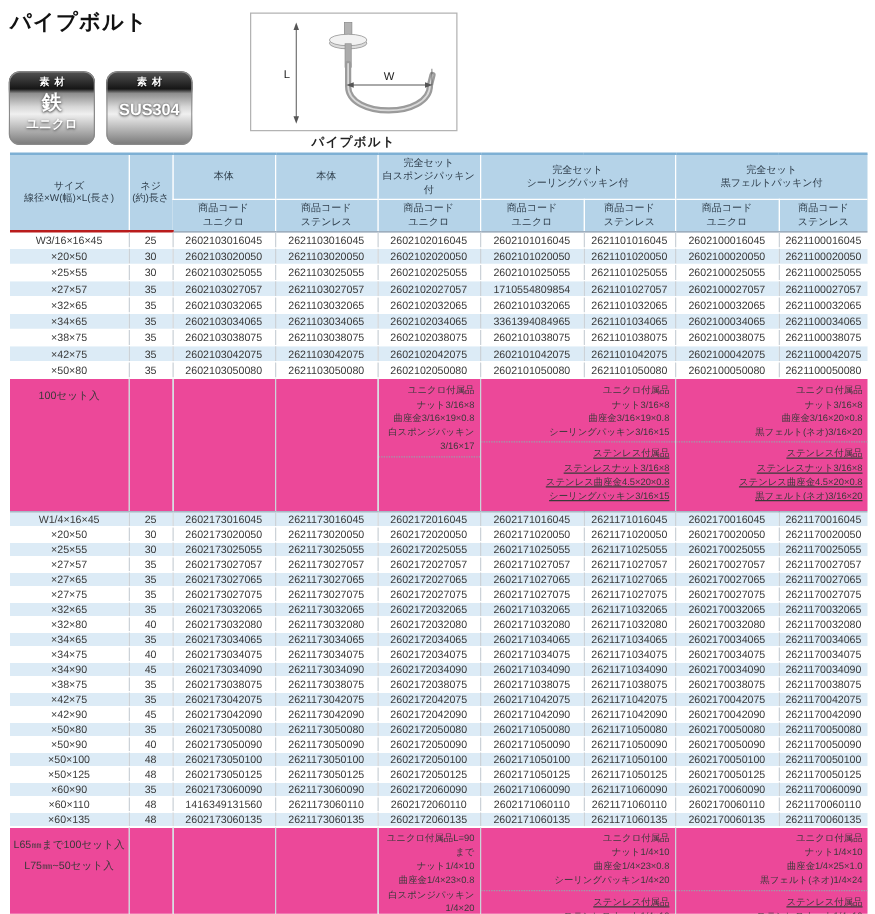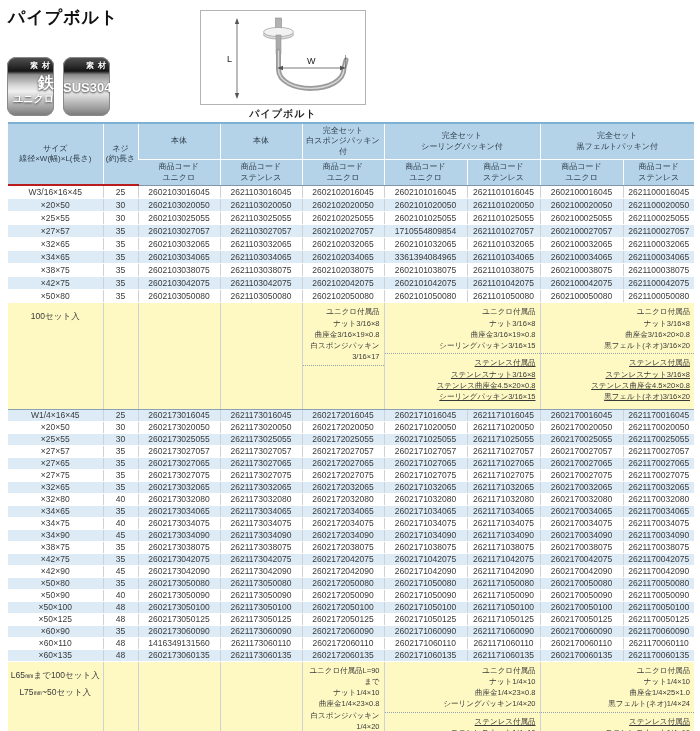--- a/index.html
+++ b/index.html
@@ -8,24 +8,24 @@
     font-family:"Liberation Sans","DejaVu Sans",sans-serif;
     -webkit-font-smoothing:antialiased;
   }
   .page-title{
     position:absolute;left:8px;top:6px;margin:0;
     font-size:17px;font-weight:bold;color:#111;letter-spacing:1px;
   }
   
   .badges{position:absolute;left:7px;top:57px;display:flex;gap:9px;}
   .badge{
-    width:47px;height:59px;border-radius:9px;overflow:hidden;
+    width:69px;height:59px;border-radius:9px;overflow:hidden;
     background:linear-gradient(180deg,#545454 0%,#161616 24%,#8d8d8d 30%,#d6d6d6 48%,#f0f0f0 58%,#9a9a9a 88%,#777 100%);
     box-shadow:inset 0 0 0 1px #8a8a8a;
-    text-align:right;color:#fff;
+    text-align:center;color:#fff;
   }
   .badge-top{font-size:8px;font-weight:bold;letter-spacing:4px;padding-top:3px;text-indent:4px;
     text-shadow:0 1px 1px #000;}
   .badge-main{font-size:16px;font-weight:bold;line-height:1.1;margin-top:3px;
     text-shadow:0 1px 2px #555,0 0 2px #666;}
   .badge-main-sm{font-size:13px;margin-top:10px;}
   .badge-sub{font-size:10px;font-weight:bold;text-shadow:0 1px 2px #444;}
   
   .diagram-wrap{position:absolute;left:200px;top:10px;width:166px;}
   .diagram-box{width:164px;height:93px;border:1px solid #b3b3b3;background:#fff;}
@@ -46,21 +46,21 @@
   .spec-table th:first-child{border-left:none;}
   .spec-table td{
     font-size:8.5px;color:#3a3a3a;text-align:center;vertical-align:middle;
     padding:0;border-left:1px solid #ccd2d8;border-bottom:1px solid #fff;
     line-height:1;background:#fff;overflow:hidden;
   }
   .spec-table td:first-child{border-left:none;}
   tr.shaded td{background:#dcebf6;}
   tbody[data-block="0"] tr.data-row td{height:12px;}
   tbody[data-block="1"] tr.data-row td{height:11px;}
-  tr.note-row td{vertical-align:top;background:#fef9c3;}
+  tr.note-row td{vertical-align:top;background:#ec4899;}
   tr.note-row.b0 td{height:90px;border-bottom:1px solid #8ba2b5;}
   tr.note-row.b1 td{height:104px;border-bottom:1px solid #8ba2b5;}
   td.note-label{font-size:8.5px;text-align:center;padding-top:5px;white-space:pre-line;line-height:2.0;}
   td.note-cell{text-align:right;}
   .note-sec{padding:3px 4px 2px 5px;font-size:7.5px;line-height:1.5;color:#3a3a3a;white-space:pre-line;}
   tr.b0 .note-sec{min-height:38px;}
   tr.b1 .note-sec{min-height:45px;}
   .note-sec.sep{border-top:1px dotted #98a2ac;text-decoration:underline;}
   svg text{font-family:"Liberation Sans","DejaVu Sans",sans-serif;}
 </style>

